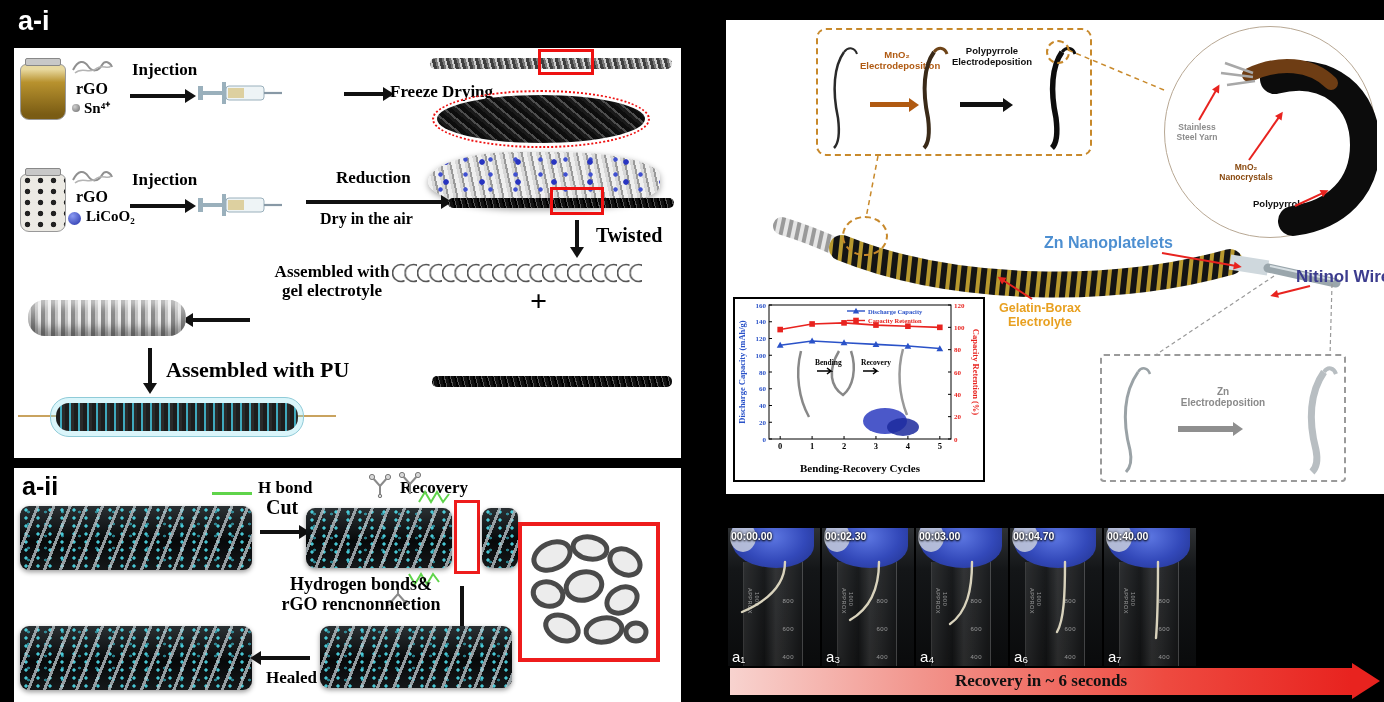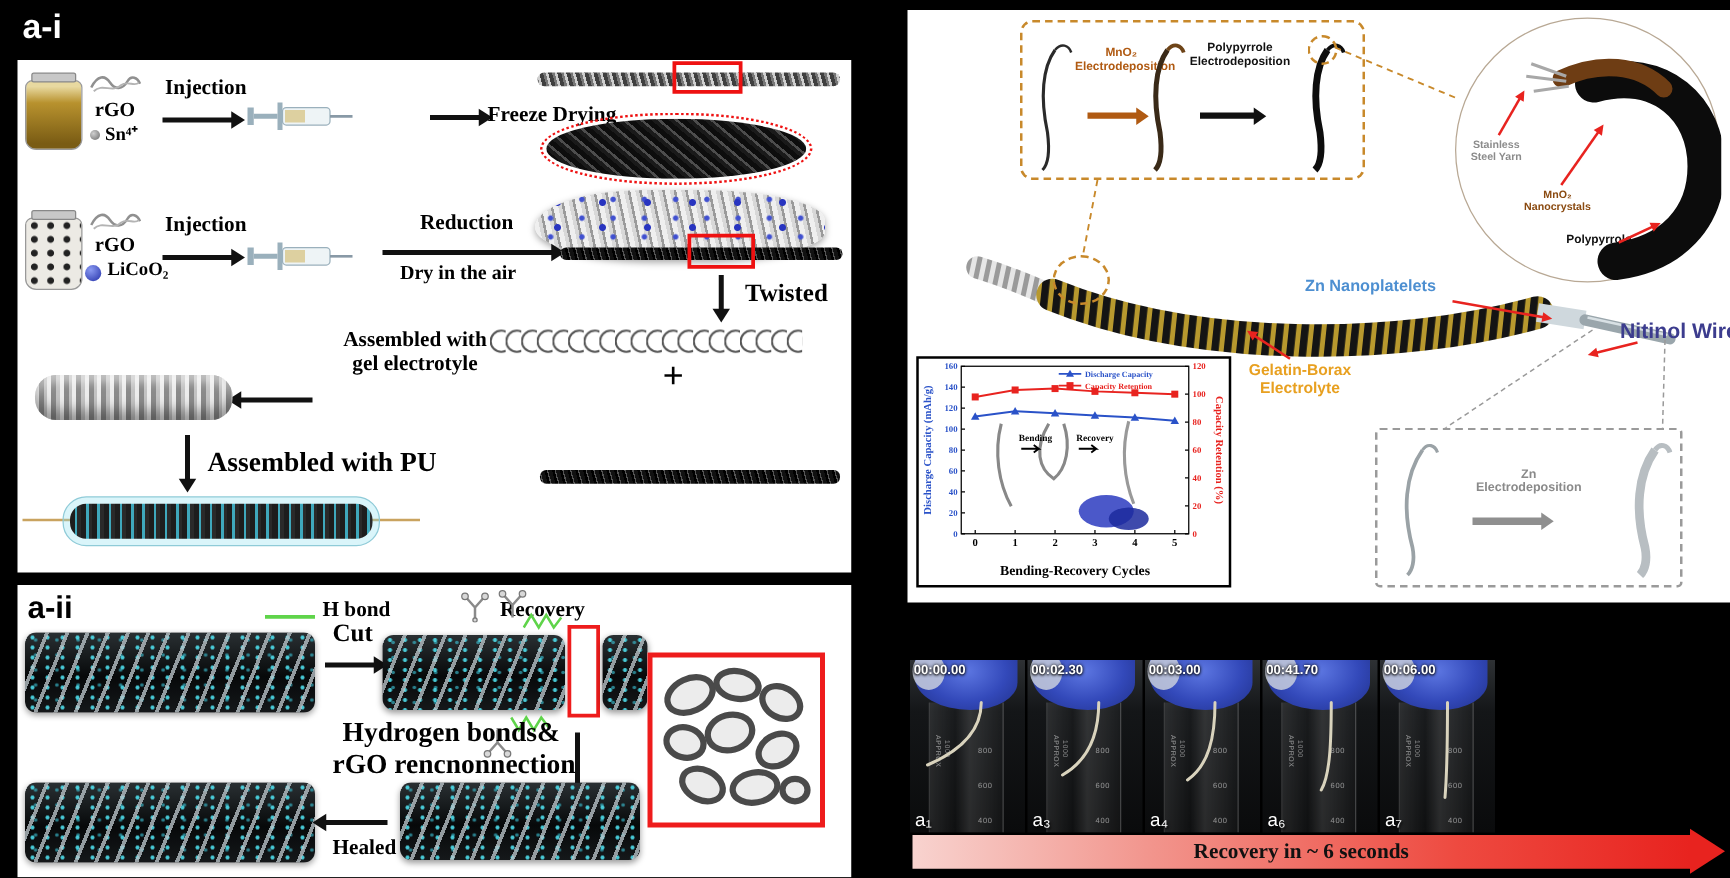--- a/index.html
+++ b/index.html
@@ -201,32 +201,32 @@
           <ellipse cx="103" cy="36" rx="16" ry="12" transform="rotate(30 103 36)"></ellipse>
           <ellipse cx="26" cy="68" rx="15" ry="12" transform="rotate(15 26 68)"></ellipse>
           <ellipse cx="62" cy="60" rx="18" ry="14" transform="rotate(-15 62 60)"></ellipse>
           <ellipse cx="100" cy="74" rx="16" ry="12" transform="rotate(-30 100 74)"></ellipse>
           <ellipse cx="40" cy="102" rx="17" ry="12" transform="rotate(25 40 102)"></ellipse>
           <ellipse cx="82" cy="104" rx="18" ry="12" transform="rotate(-10 82 104)"></ellipse>
           <ellipse cx="114" cy="106" rx="10" ry="9"></ellipse>
         </g>
       </svg>
     </div>
-    <div class="t ctr blk" style="left:252px;top:106px;width:190px;font-size:22px">
+    <div class="t ctr blk" style="left:252px;top:106px;width:190px;font-size:18px">
       <span>Hydrogen bonds&amp;</span>
       <span>rGO rencnonnection</span>
     </div>
     <div class="ad" style="left:446px;top:118px;height:56px"></div>
     <div class="cfiber" style="left:6px;top:158px;width:232px;height:64px"></div>
     <div class="al" style="left:246px;top:188px;width:50px"></div>
     <div class="t" style="left:252px;top:200px;font-size:17px">Healed</div>
     <div class="cfiber" style="left:306px;top:158px;width:192px;height:62px"></div>
   </div>
 
-  <div class="panel" style="left:726px;top:8px;width:658px;height:474px">
+  <div class="panel" style="left:726px;top:20px;width:658px;height:474px">
 
     <div class="dashbox-o" style="left:90px;top:8px;width:276px;height:128px">
       <svg class="abs" style="left:6px;top:14px" width="36" height="108" viewBox="0 0 36 108">
         <path d="M20,8 C10,22 8,46 14,74 C16,90 14,100 10,104" stroke="#2a2a2a" stroke-width="2.5" fill="none"></path>
         <path d="M20,8 C25,2 31,4 33,10" stroke="#2a2a2a" stroke-width="2" fill="none"></path>
       </svg>
       <div class="t ctr blk sans" style="left:42px;top:20px;width:74px;font-size:9.5px;color:#b05a12">
         <span>MnO₂</span>
         <span>Electrodeposition</span>
       </div>
@@ -283,21 +283,21 @@
       <path d="M56,206 C76,212 96,220 118,230" stroke="url(#springPat)" stroke-width="18" fill="none" stroke-linecap="round"></path>
       <path d="M116,228 C230,274 390,274 504,242" stroke="url(#coilPat)" stroke-width="26" fill="none" stroke-linecap="round"></path>
       <path d="M504,242 L542,248" stroke="#cfd8dd" stroke-width="15" fill="none"></path>
       <path d="M542,248 L610,263" stroke="#9aa6ac" stroke-width="9" fill="none" stroke-linecap="round"></path>
       <path d="M544,246 L608,260" stroke="#d8e0e4" stroke-width="2" fill="none"></path>
       <line x1="548" y1="256" x2="428" y2="336" stroke="#999" stroke-width="1.2" stroke-dasharray="4 3"></line>
       <line x1="606" y1="264" x2="604" y2="336" stroke="#999" stroke-width="1.2" stroke-dasharray="4 3"></line>
     </svg>
     <div class="dashcirc" style="left:116px;top:196px;width:46px;height:40px"></div>
 
-    <div class="t sans" style="left:318px;top:214px;font-size:13px;color:#4d8fd1">Zn Nanoplatelets</div>
+    <div class="t sans" style="left:318px;top:214px;font-size:16px;color:#4d8fd1">Zn Nanoplatelets</div>
     <div class="rar" style="left:436px;top:232px;width:74px;transform:rotate(10deg)"></div>
     <div class="t sans" style="left:570px;top:247px;font-size:17px;color:#3c3c8e">Nitinol Wire</div>
     <div class="rar" style="left:584px;top:265px;width:34px;transform:rotate(166deg)"></div>
     <div class="t ctr blk sans" style="left:260px;top:281px;width:108px;font-size:12.5px;color:#e8a020">
       <span>Gelatin-Borax</span>
       <span>Electrolyte</span>
     </div>
     <div class="rar" style="left:306px;top:278px;width:34px;transform:rotate(213deg)"></div>
 
     <div class="dashbox-g" style="left:374px;top:334px;width:246px;height:128px">
@@ -450,36 +450,36 @@
         <span class="mk mkv" style="left:3px;top:26px">APPROX</span>
         <span class="mk mkv" style="left:10px;top:30px">1000</span>
         <span class="mk" style="right:8px;top:36px">800</span>
         <span class="mk" style="right:8px;top:64px">600</span>
         <span class="mk" style="right:8px;top:92px">400</span>
       </div>
       <div class="glove"></div>
       <svg class="fib" width="92" height="138">
           <path d="M55,34 C55,66 54,92 47,104" stroke="#d9d3bd" stroke-width="2.4" fill="none" stroke-linecap="round"></path>
         </svg>
-      <div class="tstamp">00:41.70</div>
+      <div class="tstamp">00:04.70</div>
       <div class="flabel">a₆</div>
     </div>
     <div class="frame">
       <div class="cyl">
         <span class="mk mkv" style="left:3px;top:26px">APPROX</span>
         <span class="mk mkv" style="left:10px;top:30px">1000</span>
         <span class="mk" style="right:8px;top:36px">800</span>
         <span class="mk" style="right:8px;top:64px">600</span>
         <span class="mk" style="right:8px;top:92px">400</span>
       </div>
       <div class="glove"></div>
       <svg class="fib" width="92" height="138">
           <path d="M54,34 C54,68 53,98 52,110" stroke="#d9d3bd" stroke-width="2.4" fill="none" stroke-linecap="round"></path>
         </svg>
-      <div class="tstamp">00:06.00</div>
+      <div class="tstamp">00:40.00</div>
       <div class="flabel">a₇</div>
     </div>
   </div>
 
   <div class="banner">
     <div class="capt">Recovery in ~ 6 seconds</div>
   </div>
   <div class="banner-head"></div>
 
 </div>

